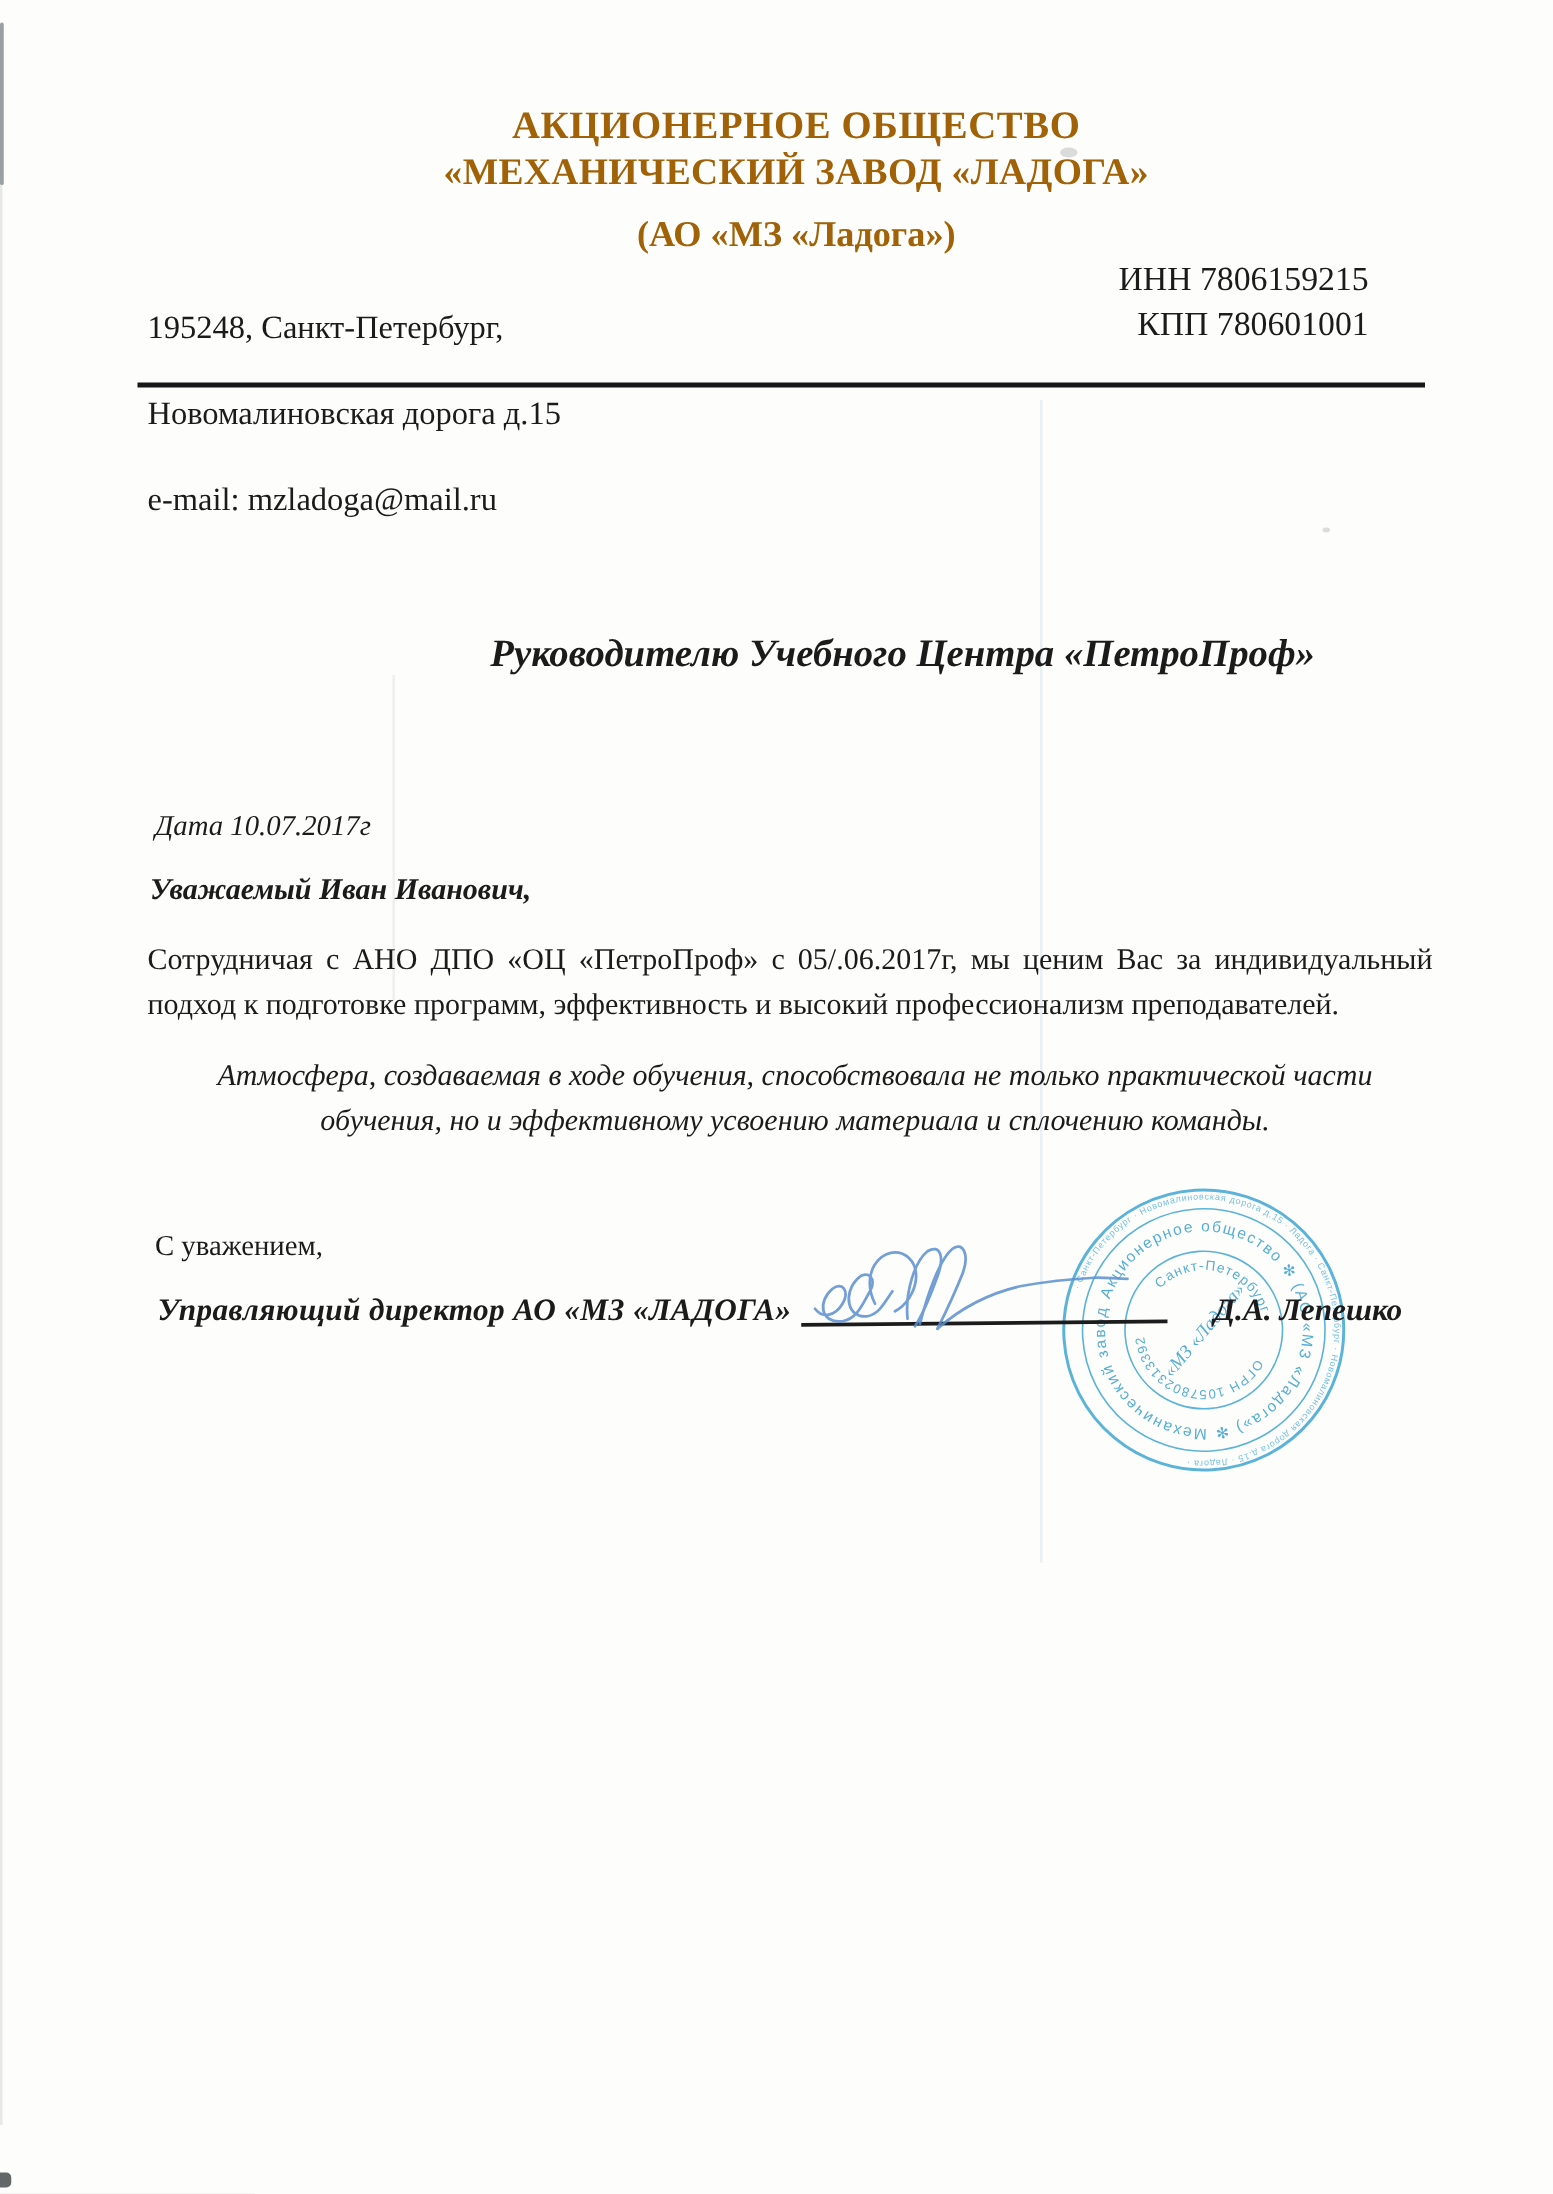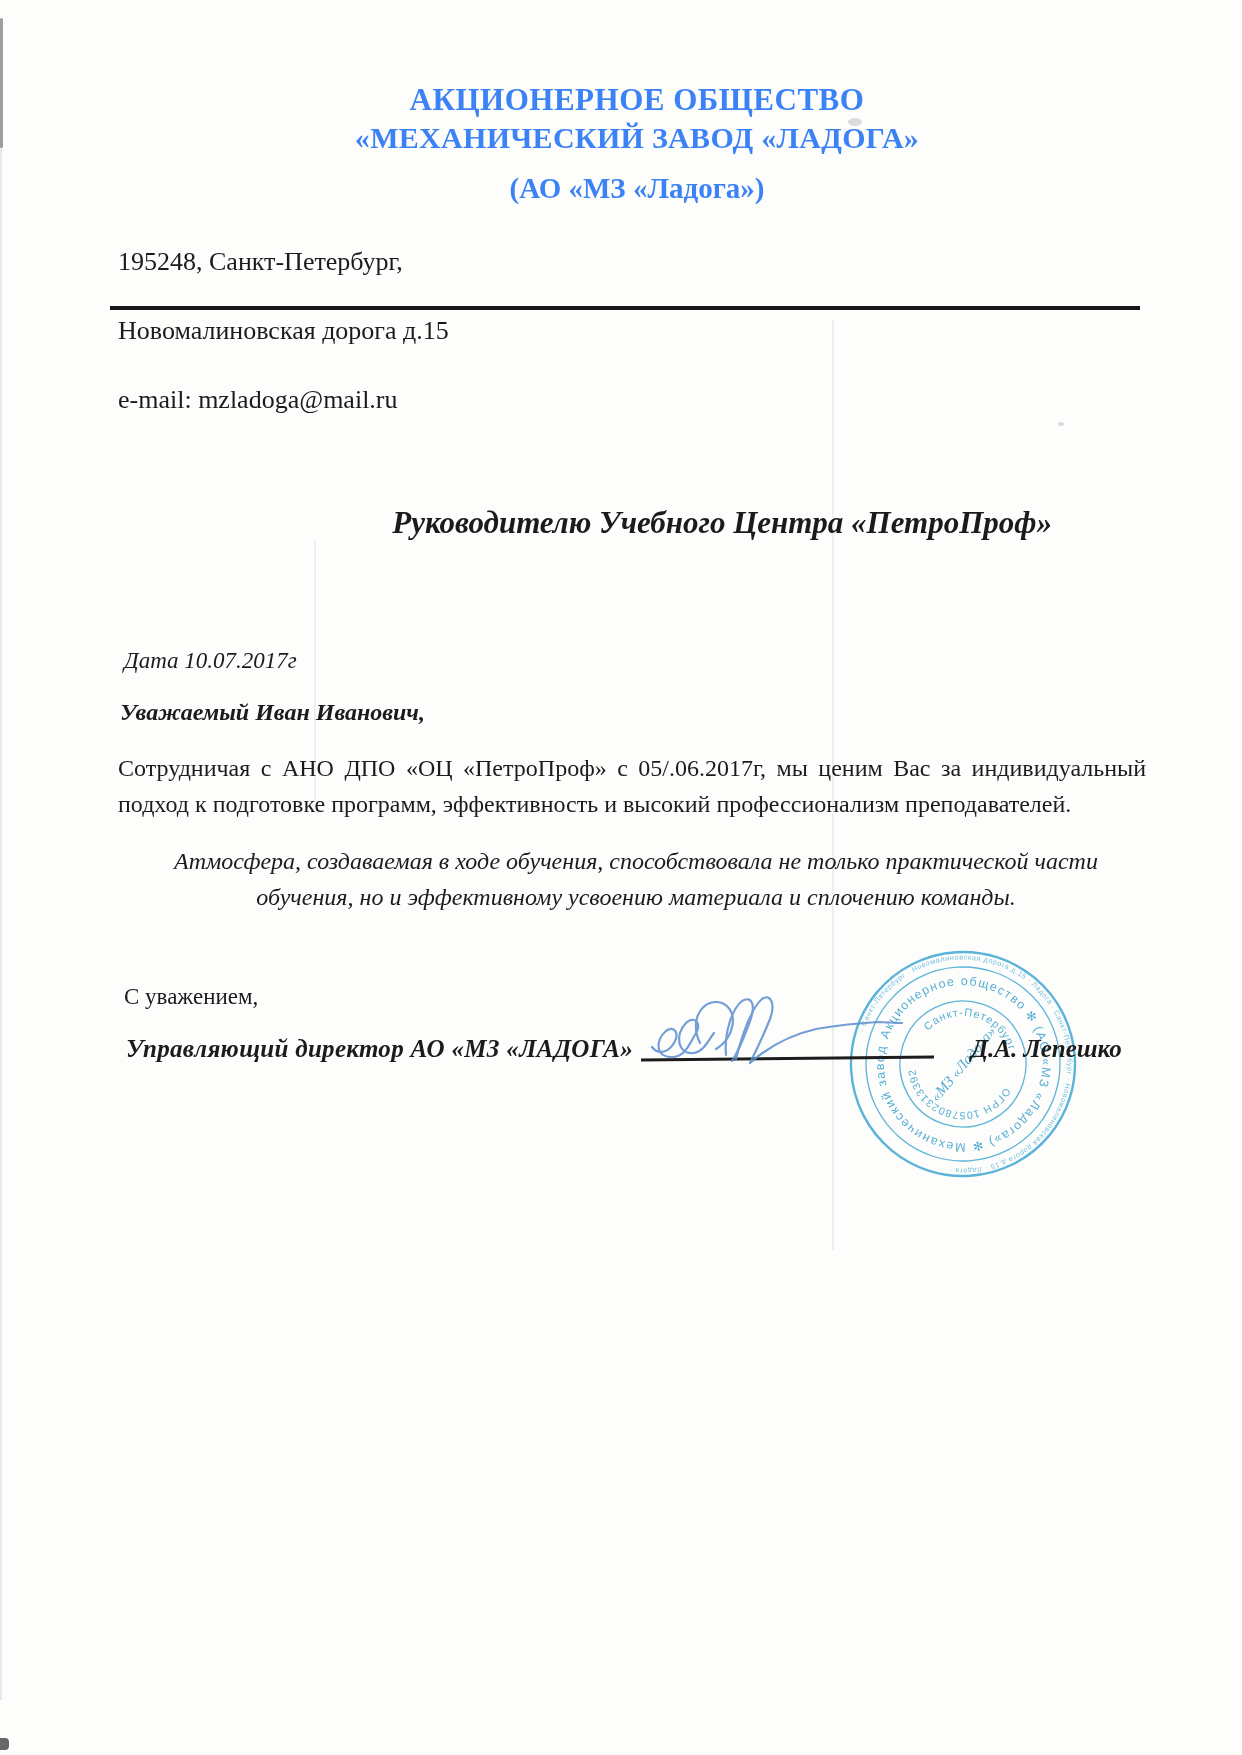--- a/index.html
+++ b/index.html
@@ -7,21 +7,21 @@
     position:relative;
     width:1242px;height:1755px;
     margin:0 auto;
     background:#fdfdfb;
     font-family:"Liberation Serif","DejaVu Serif",serif;
     color:#1b1b1b;
     overflow:hidden;
   }
   .abs{position:absolute;}
   
-  .hdr{left:106px;width:1062px;text-align:center;font-weight:bold;color:#3b82f6;}
+  .hdr{left:106px;width:1062px;text-align:center;font-weight:bold;color:#a16207;}
   .h1{top:82px;font-size:31px;letter-spacing:.5px;}
   .h2{top:121px;font-size:30px;letter-spacing:.3px;}
   .h3{top:172px;font-size:29px;}
   .addr{left:118px;top:210px;font-size:26px;line-height:34.5px;white-space:pre-line;}
   .ids{right:147px;top:206px;font-size:27px;line-height:35.5px;text-align:right;}
   .rule{left:110px;top:306px;width:1030px;height:4px;background:#181818;}
   
   .recipient{left:120px;top:505px;width:932px;text-align:right;font-size:31px;font-weight:bold;font-style:italic;}
   .dateline{left:124px;top:648px;font-size:23px;font-style:italic;}
   .salutation{left:120px;top:699px;width:1034px;font-size:24px;font-weight:bold;font-style:italic;}
@@ -53,20 +53,24 @@
   <div class="abs hdr h1">АКЦИОНЕРНОЕ ОБЩЕСТВО</div>
   <div class="abs hdr h3">(АО «МЗ «Ладога»)</div>
   <div class="abs hdr h2">«МЕХАНИЧЕСКИЙ ЗАВОД «ЛАДОГА»</div>
 
   <div class="abs addr">
     <div>195248, Санкт-Петербург,</div>
     <div>Новомалиновская дорога д.15</div>
     <div>e-mail: mzladoga@mail.ru</div>
   </div>
 
+  <div class="abs ids">
+    <div>ИНН 7806159215</div>
+    <div>КПП 780601001</div>
+  </div>
 
   <div class="abs rule"></div>
 
   <div class="abs recipient">Руководителю Учебного Центра «ПетроПроф»</div>
   <div class="abs dateline">Дата 10.07.2017г</div>
   <div class="abs salutation">Уважаемый Иван Иванович,</div>
   <p class="abs para1">Сотрудничая с АНО ДПО «ОЦ «ПетроПроф» с 05/.06.2017г, мы ценим Вас за индивидуальный подход к подготовке программ, эффективность и высокий профессионализм преподавателей.</p>
   <p class="abs para2">Атмосфера, создаваемая в ходе обучения, способствовала не только практической части обучения, но и эффективному усвоению материала и сплочению команды.</p>
   <div class="abs closing">С уважением,</div>
 

